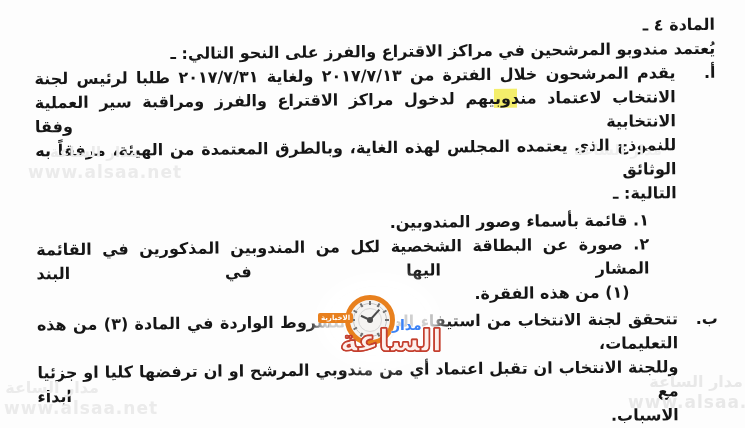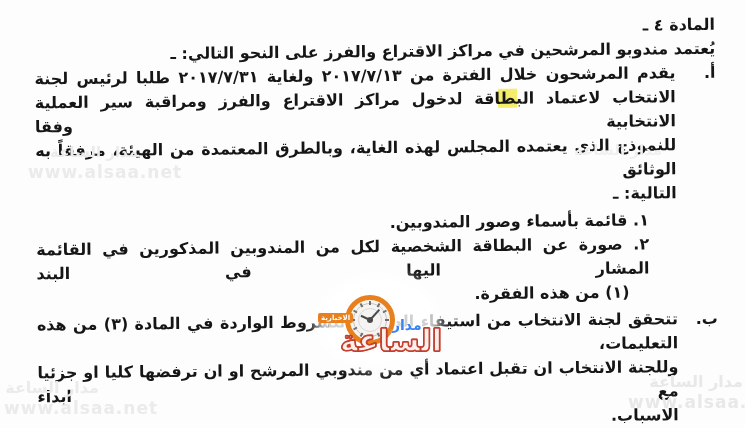--- a/index.html
+++ b/index.html
@@ -132,21 +132,21 @@
 
   <div class="doc">
 
     <div class="line rl">المادة ٤ ـ</div>
     <div class="line rl">يُعتمد مندوبو المرشحين في مراكز الاقتراع والفرز على النحو التالي: ـ</div>
 
     <div class="clause">
       <div class="marker">أ.</div>
       <div class="ctext">
         <div class="line jl">يقدم المرشحون خلال الفترة من ٢٠١٧/٧/١٣ ولغاية ٢٠١٧/٧/٣١ طلبا لرئيس لجنة</div>
-        <div class="line jl"><span>الانتخاب لاعتماد</span> <span class="hl">البطاقة</span> <span>لدخول مراكز الاقتراع والفرز ومراقبة سير العملية الانتخابية وفقا</span></div>
+        <div class="line jl"><span>الانتخاب لاعتماد</span> <span class="hl">مندوبيهم</span> <span>لدخول مراكز الاقتراع والفرز ومراقبة سير العملية الانتخابية وفقا</span></div>
         <div class="line jl">للنموذج الذي يعتمده المجلس لهذه الغاية، وبالطرق المعتمدة من الهيئة، مرفقاً به الوثائق</div>
         <div class="line rl">التالية: ـ</div>
         <div class="sublist">
           <div class="line rl">١. قائمة بأسماء وصور المندوبين.</div>
           <div class="line jl">٢. صورة عن البطاقة الشخصية لكل من المندوبين المذكورين في القائمة المشار اليها في البند</div>
           <div class="line rl indent">(١) من هذه الفقرة.</div>
         </div>
       </div>
     </div>
 

